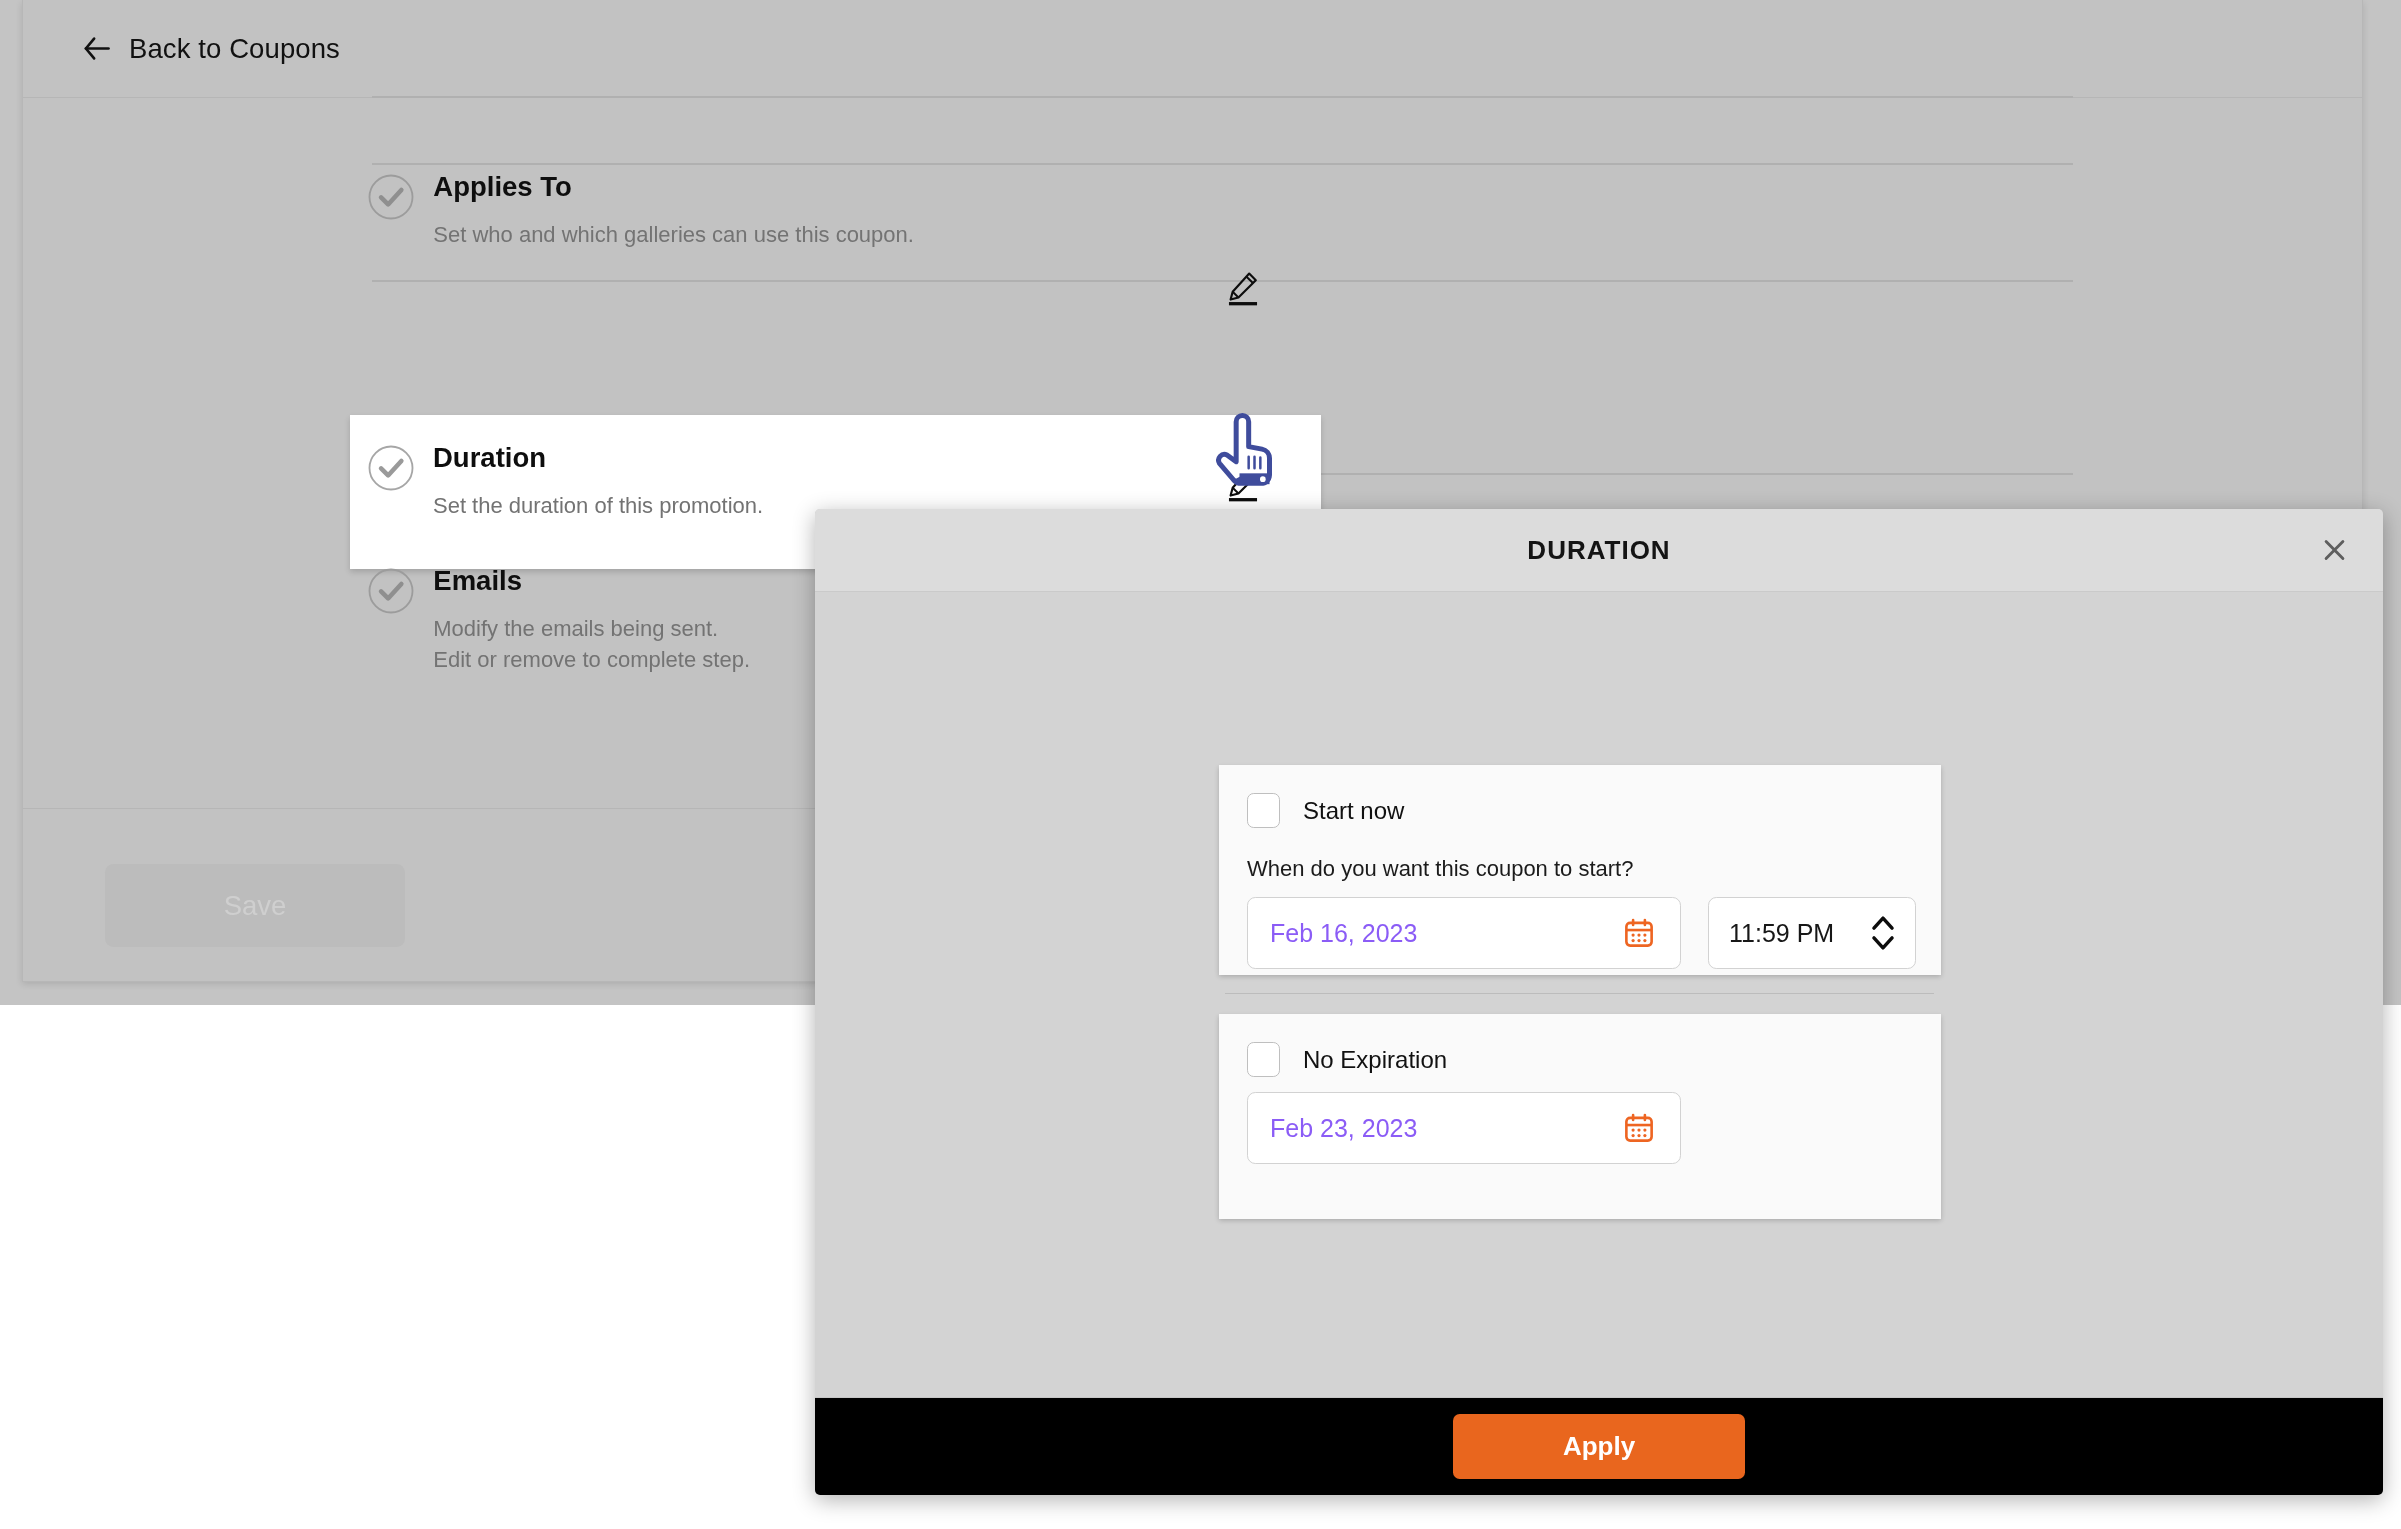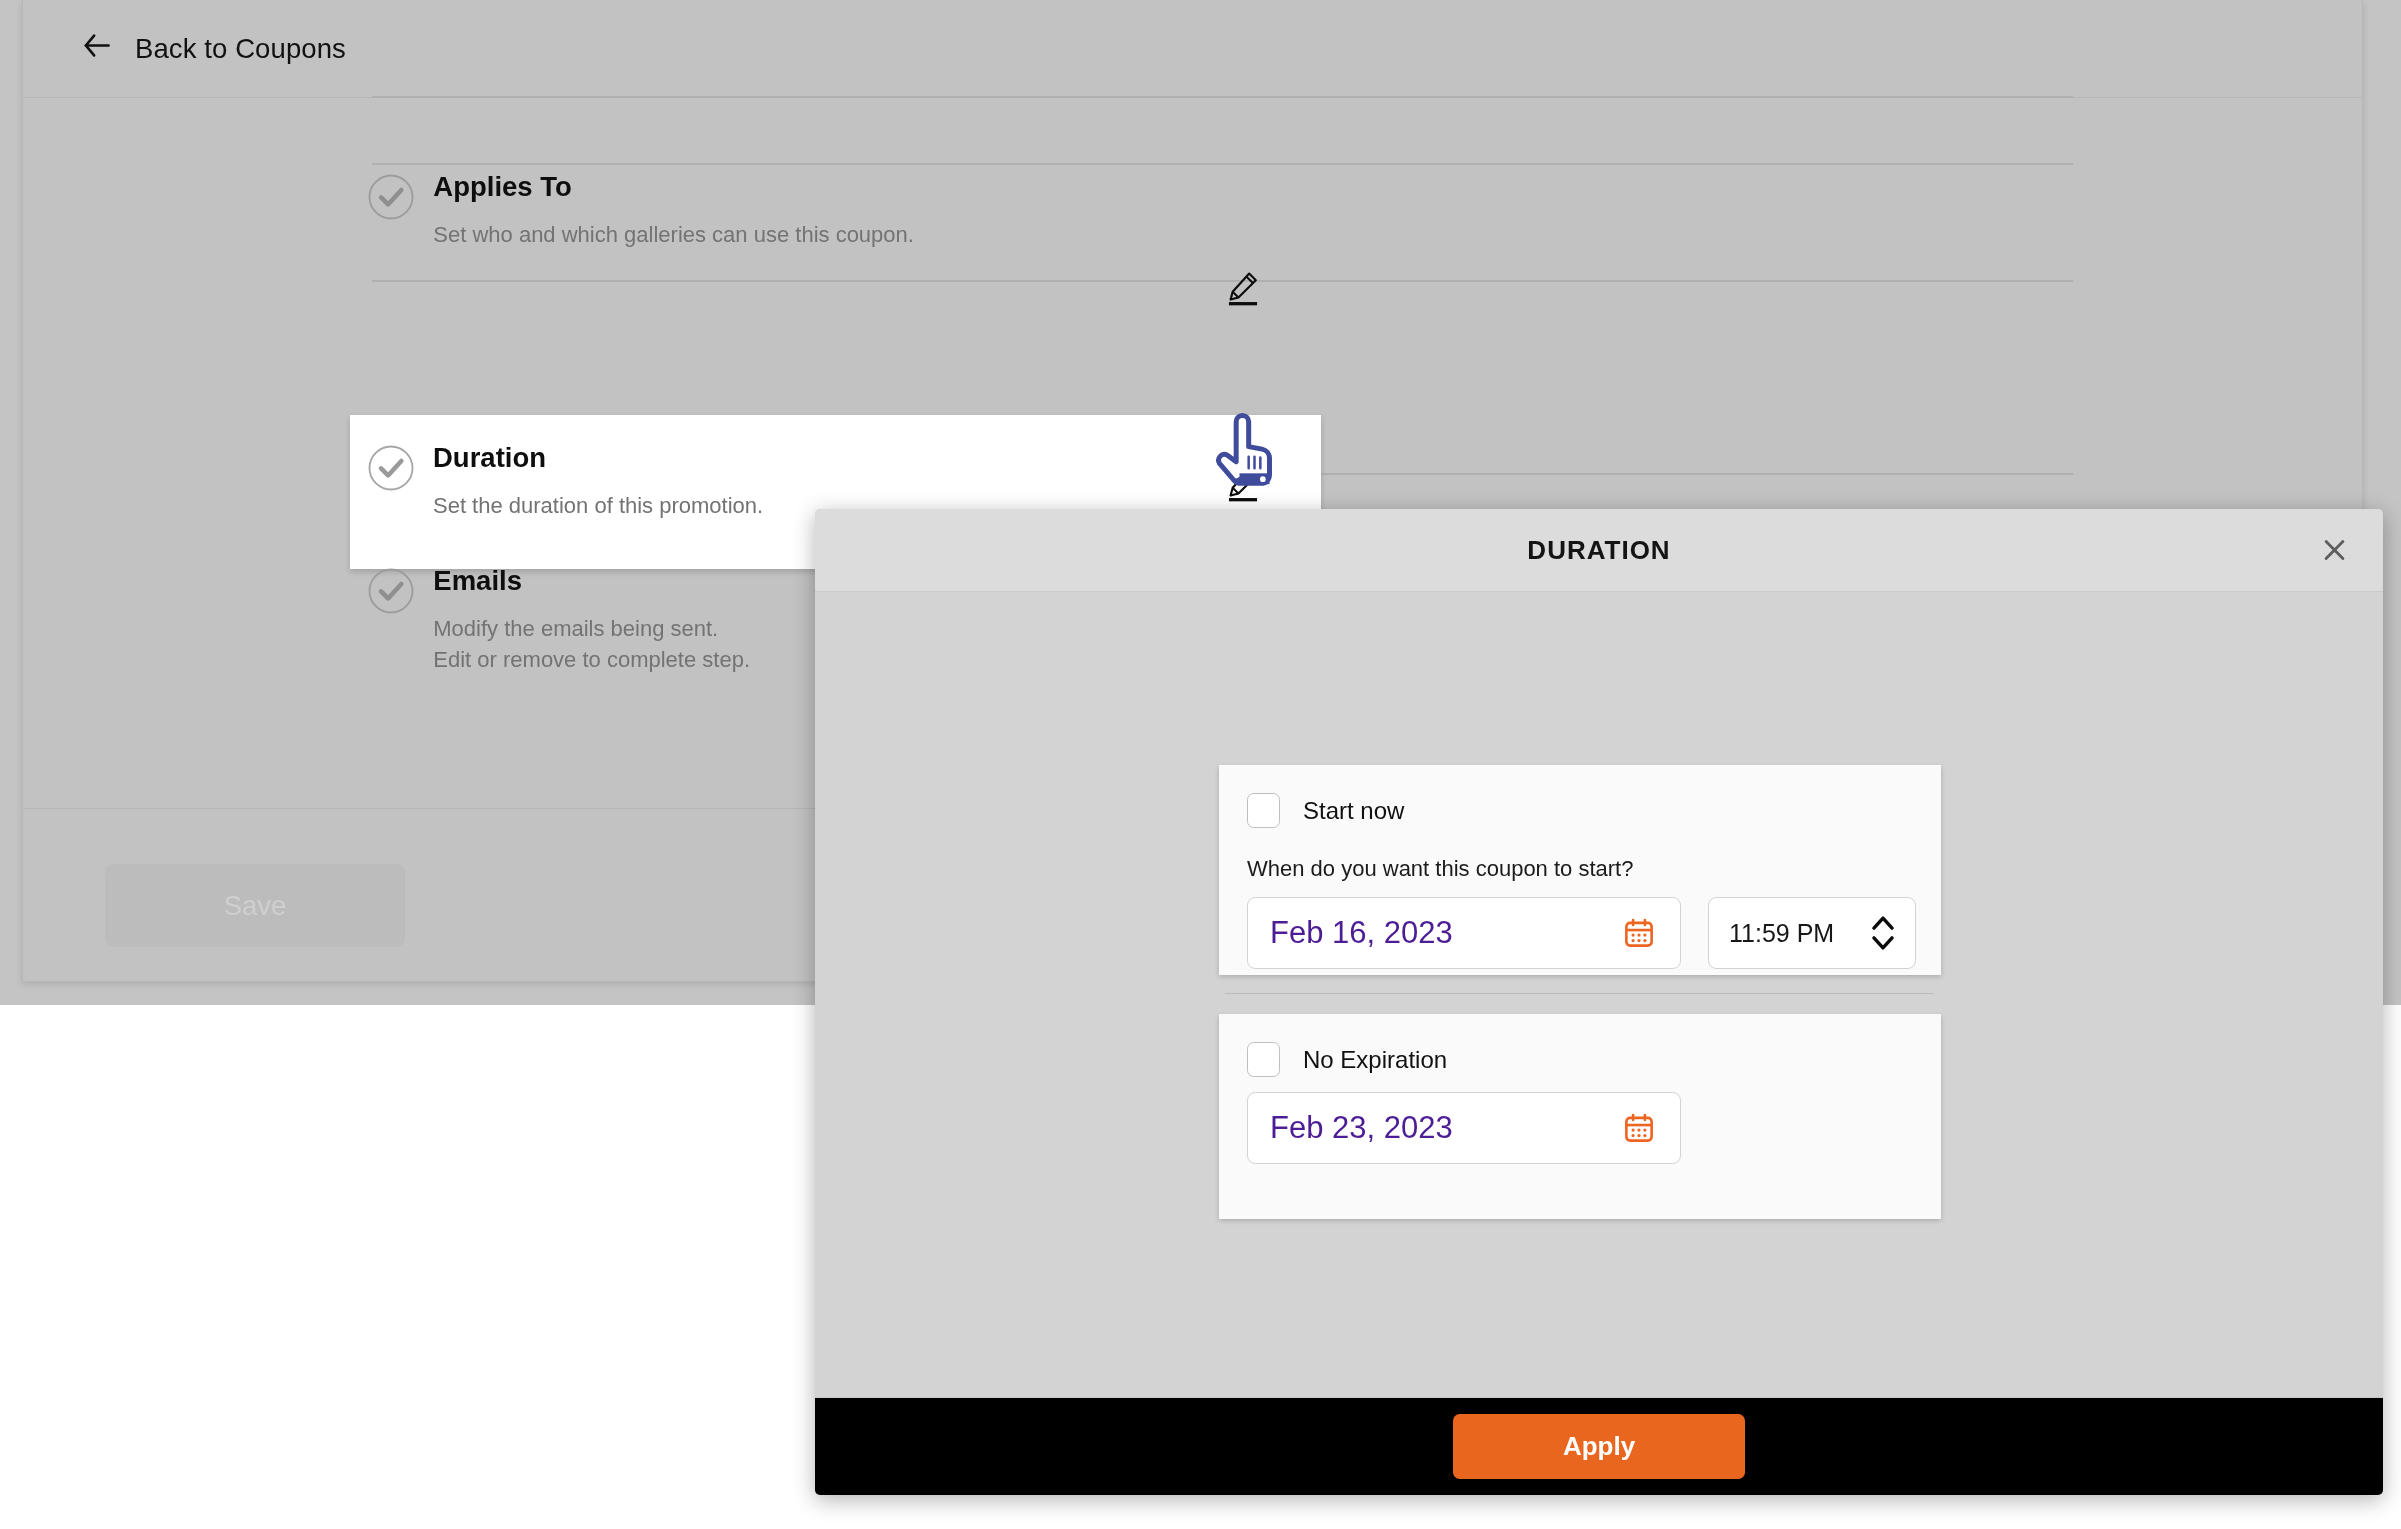--- a/index.html
+++ b/index.html
@@ -46,21 +46,22 @@
     position: absolute;
     left: 0; top: 0;
     width: 100%;
     height: 98px;
     border-bottom: 0.8px solid #b6b6b6;
     display: flex;
     align-items: center;
   }
   .back-link {
     display: flex;
-    gap: 24px;
+    align-items: center;
+    gap: 18px;
     margin-left: 60px;
     cursor: pointer;
     color: #000;
   }
   .back-arrow { width: 28px; height: 25px; display:block; }
   .back-label {
     font-size: 27.5px;
     font-weight: 400;
     color: #111;
     letter-spacing: 0.1px;
@@ -278,22 +279,22 @@
     height: 72px;
     background: #ffffff;
     border: 0.8px solid #d2d2d2;
     border-radius: 8.3px;
     display: flex;
     align-items: center;
     cursor: pointer;
   }
   .date-value {
     margin-left: 22px;
-    font-size: 31px;
-    color: #4c1d95;
+    font-size: 25px;
+    color: #8b5cf6;
   }
   .cal-icon {
     position: absolute;
     right: 25px;
     top: 50%;
     transform: translateY(-50%);
     width: 32px;
     height: 32px;
   }
 

